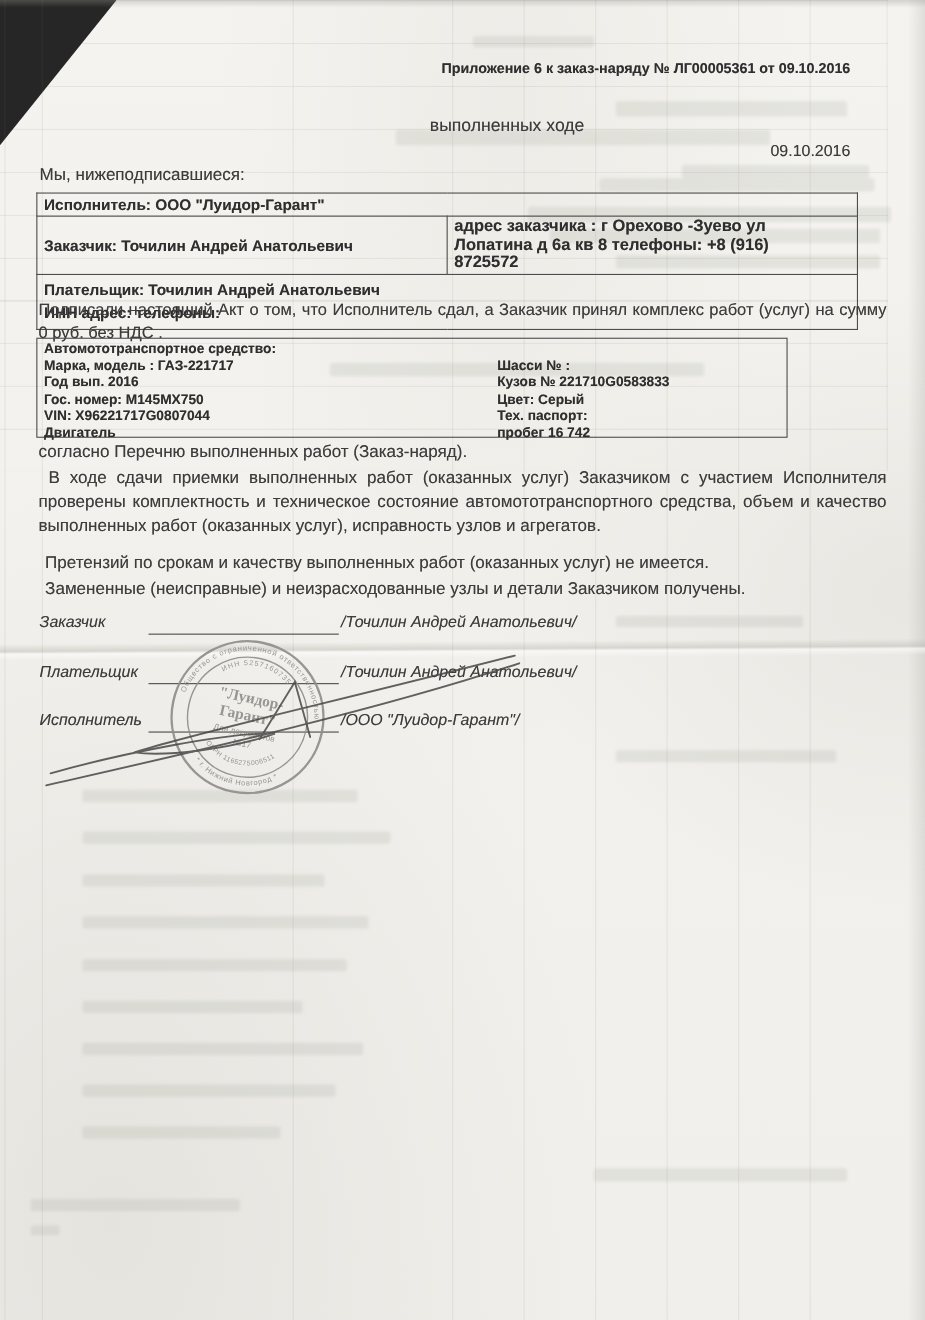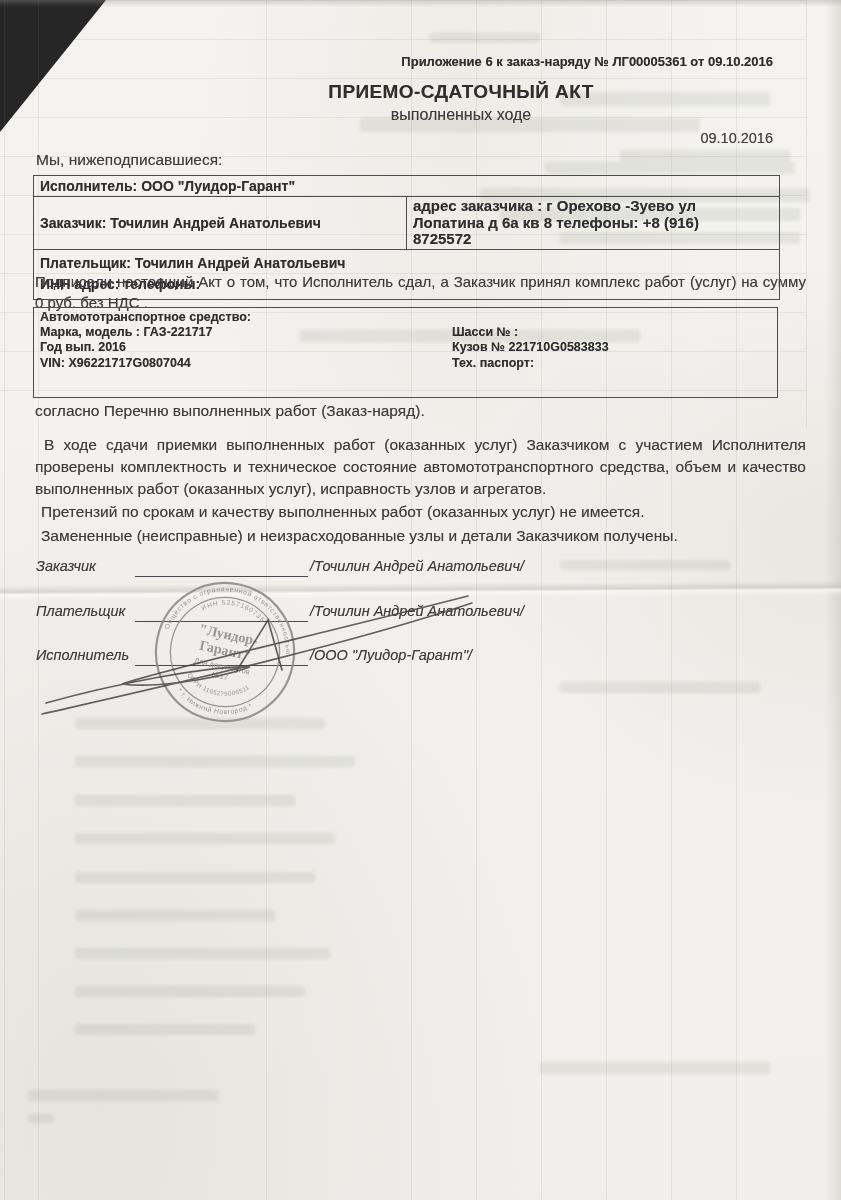--- a/index.html
+++ b/index.html
@@ -40,28 +40,28 @@
   .intro{left:36px;top:151px;font-size:15.5px;}
   
   .ptable{left:33px;top:175px;width:747px;border-collapse:collapse;table-layout:fixed;}
   .ptable td{border:1.6px solid #4d4d4d;font-size:14px;font-weight:700;color:#2e2e2e;
     padding:1px 6px;vertical-align:middle;text-shadow:0 0 .5px rgba(46,46,46,.45);}
   .ptable .addr{font-size:15px;line-height:16.5px;padding-right:26px;}
   .ptable .payer{line-height:21px;padding-top:3px;padding-bottom:4px;}
   
   .statement{left:35px;top:272px;width:771px;font-size:15px;line-height:20.5px;text-align:justify;}
   
-  .vbox{left:33px;top:307px;width:745px;height:91px;border:1.6px solid #4d4d4d;
+  .vbox{left:33px;top:307px;width:683px;height:91px;border:1.6px solid #4d4d4d;
     font-size:12.5px;font-weight:700;color:#2e2e2e;line-height:15.2px;
     padding:2px 0 0 6px;box-sizing:border-box;text-shadow:0 0 .5px rgba(46,46,46,.45);}
   .vrow{position:relative;}
   .vright{position:absolute;left:412px;top:0;}
   
   .p1{left:35px;top:402px;font-size:15.5px;}
-  .p2{left:35px;top:434px;width:771px;font-size:15.5px;line-height:22px;text-align:justify;text-indent:9px;}
+  .p2{left:35px;top:424px;width:771px;font-size:15.5px;line-height:22px;text-align:justify;text-indent:9px;}
   .p3{left:35px;top:503px;font-size:15.5px;text-indent:6px;}
   .p4{left:35px;top:527px;font-size:15.5px;text-indent:6px;}
   
   .sigrow{left:36px;width:770px;font-size:14.5px;font-style:italic;}
   .sigline{position:absolute;left:99px;width:173px;border-bottom:1.6px solid #4a4a4a;height:16px;}
   .signame{position:absolute;left:274px;top:0;}
   
   .stamp{left:150px;top:577px;width:150px;height:150px;transform:rotate(12deg);opacity:.92;}
   .stamp text{fill:#8f8f8d;}
   .stamp .ring{stroke:#8f8f8d;fill:none;}
@@ -109,21 +109,20 @@
     <div class="gs" style="left:75px;top:910px;width:200px;height:11px"></div>
     <div class="gs" style="left:75px;top:948px;width:255px;height:11px"></div>
     <div class="gs" style="left:75px;top:986px;width:230px;height:11px"></div>
     <div class="gs" style="left:75px;top:1024px;width:180px;height:11px"></div>
     <div class="gs" style="left:540px;top:1062px;width:230px;height:12px"></div>
     <div class="gs" style="left:28px;top:1090px;width:190px;height:11px"></div>
     <div class="gs" style="left:28px;top:1114px;width:26px;height:9px"></div>
   </div>
 
   <div class="abs ink b appendix">Приложение 6 к заказ-наряду № ЛГ00005361 от 09.10.2016</div>
-  <div class="abs ink b title">ПРИЕМО-СДАТОЧНЫЙ АКТ</div>
   <div class="abs ink subtitle">выполненных ходе</div>
   <div class="abs ink date">09.10.2016</div>
   <div class="abs ink intro">Мы, нижеподписавшиеся:</div>
 
   <table class="abs ptable">
     <tbody>
         <tr>
       <td colspan="2" style="height:18px">Исполнитель: ООО "Луидор-Гарант"</td>
     </tr>
     <tr>
@@ -145,22 +144,30 @@
     <div class="vrow">Автомототранспортное средство:</div>
     <div class="vrow">
       <span>Марка, модель : ГАЗ-221717</span>
       <span class="vright">Шасси № :</span>
     </div>
     <div class="vrow">
       <span>Год вып. 2016</span>
       <span class="vright">Кузов № 221710G0583833</span>
     </div>
     <div class="vrow">
+      <span>Гос. номер:  М145МХ750</span>
+      <span class="vright">Цвет:  Серый</span>
+    </div>
+    <div class="vrow">
       <span>VIN: X96221717G0807044</span>
       <span class="vright">Тех. паспорт:</span>
+    </div>
+    <div class="vrow">
+      <span>Двигатель</span>
+      <span class="vright">пробег 16 742</span>
     </div>
   </div>
 
   <div class="abs ink p1">согласно Перечню выполненных работ (Заказ-наряд).</div>
   <div class="abs ink p2">В ходе сдачи приемки выполненных работ (оказанных услуг) Заказчиком с участием Исполнителя проверены комплектность и техническое состояние автомототранспортного средства, объем и качество выполненных работ (оказанных услуг), исправность узлов и агрегатов.</div>
   <div class="abs ink p4">Замененные (неисправные) и неизрасходованные узлы и детали Заказчиком получены.</div>
   <div class="abs ink p3">Претензий по срокам и качеству выполненных работ (оказанных услуг) не имеется.</div>
 
   <div class="abs ink sigrow" style="top:558px">
     <span>Заказчик</span>

